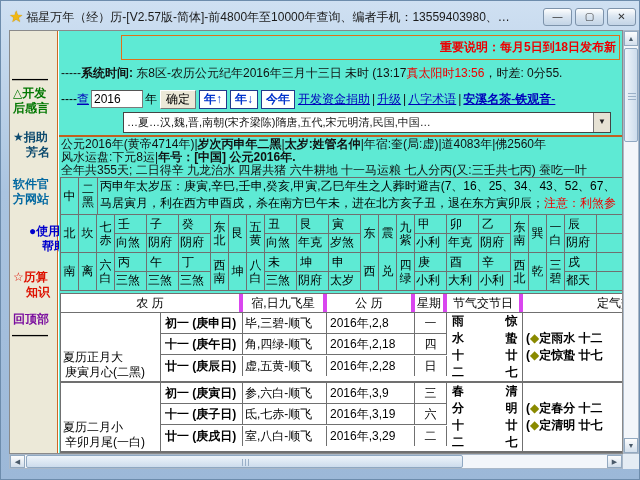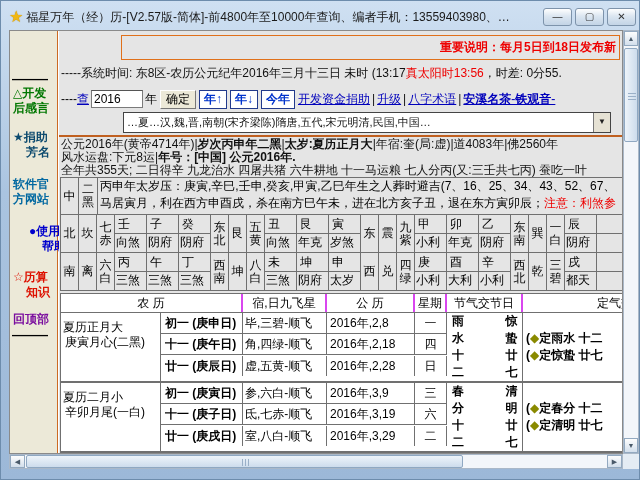--- a/index.html
+++ b/index.html
@@ -13,28 +13,28 @@
   .tb-btn{ width:29px; height:18px; margin-left:3px; background:linear-gradient(#fefefe,#dbe6f1 45%,#c3d4e6);
     border:1px solid #7d93ab; border-radius:3px; font-size:10px; line-height:15px; text-align:center; color:#333; cursor:default; }
   
   .client{ position:absolute; left:8px; top:29px; width:614px; height:424px; background:#fff; border:1px solid #8a8a8a; }
   .sidebar{ position:absolute; left:0; top:0; width:48px; height:100%; background:#ece9d8; border-right:1px solid #cc6a22; }
   .sb{ position:absolute; left:3px; font-size:12px; font-weight:bold; line-height:15px; white-space:nowrap; cursor:pointer; }
   .sb .ind{ padding-left:13px; display:block; }
   .sb-dash{ position:absolute; left:2px; font-size:12px; font-weight:bold; color:#000; }
   .c-green{color:#007700;} .c-navy{color:#0c4a6e;} .c-mag{color:#0369a1;}
   .c-blue{color:#0000cc;margin-left:16px;} .c-red{color:#dd1100;} .c-pur{color:#7a0d9e;}
-  .content{ position:absolute; left:49px; top:0; right:0; bottom:0; overflow:hidden; background:#e5e5e5; }
+  .content{ position:absolute; left:49px; top:0; right:0; bottom:0; overflow:hidden; background:#5eead4; }
   
   .notice{ position:absolute; left:62px; top:4px; width:499px; height:25px; border:1px solid #e0701a;
     color:#ee0000; font-weight:bold; font-size:12px; line-height:22px; text-align:right; padding-right:3px;
     white-space:nowrap; overflow:hidden; }
   
   .systime{ position:absolute; left:2px; top:34px; width:100%; font-size:12px; white-space:nowrap; overflow:hidden; color:#111; }
-  .systime b{ font-weight:normal; }
+  .systime b{ font-weight:bold; }
   .red{ color:#ee0000; }
   
   .queryrow{ position:absolute; left:2px; top:56px; height:24px; width:100%; display:flex; align-items:center;
     font-size:12px; white-space:nowrap; overflow:hidden; }
   .link{ color:#0000bb; text-decoration:underline; cursor:pointer; }
   .blink{ font-weight:bold;font-family:Liberation Serif, serif; }
   .year-input{ width:52px; height:18px; border:1px solid #7a7a7a; border-top-color:#555; font-size:12px; padding:0 2px; margin:0 2px; }
   .btn-ok{ height:19px; background:#ece9d8; border:1px solid #777; border-top-color:#fff; border-left-color:#fff;
     font-size:12px; padding:0 5px; margin:0 3px; line-height:16px; cursor:pointer; }
   .btn-yr{ height:19px; background:#fff; border:1px solid #223a8c; color:#0033cc; font-weight:bold; font-size:12px;
@@ -58,26 +58,26 @@
   .cp-note div{ font-size:12px; line-height:17px; padding-left:2px; white-space:nowrap; }
   .cp-row{ display:flex; height:38px; border-top:1px solid #707070; }
   .cp-v{ width:32px; border-right:1px solid #707070; display:flex; flex-direction:column; font-size:12px; }
   .cp-v .t{ height:19px; border-bottom:1px solid #707070; line-height:18px; padding-left:3px; }
   .cp-v .b{ flex:1; line-height:17px; padding-left:1px; }
   .cp-fill{ flex:1; display:flex; flex-direction:column; }
   .cp-fill .t{ height:19px; border-bottom:1px solid #707070; }
   
   .cal{ position:absolute; left:1px; top:262px; width:672px; border:1px solid #707070; background:#fff; }
   .cal-h{ display:flex; height:19px; border-bottom:1px solid #707070; font-size:12px; }
-  .cal-h div{ border-right:2px solid #d946ef; text-align:center; line-height:18px; overflow:hidden; white-space:nowrap; }
+  .cal-h div{ border-right:4px solid #d946ef; text-align:center; line-height:18px; overflow:hidden; white-space:nowrap; }
   .ch1{width:182px;} .ch2{width:84px;} .ch3{width:88px;} .ch4{width:32px;} .ch5{width:76px;} .ch6{flex:1; border-right:none!important;}
   .cal-g{ display:flex; border-bottom:2px solid #707070; }
   .cal-g:last-child{ border-bottom:none; }
   .cg-label{ width:100px; border-right:1px solid #707070; font-size:12px; line-height:15px; padding-top:7px; }
-  .cg-label .l1{ padding-left:2px; } .cg-label .l2{ padding-left:4px; }
+  .cg-label .l1{ padding-left:2px;margin-top:30px; } .cg-label .l2{ padding-left:4px; }
   .cg-rows{ width:286px; display:flex; flex-direction:column; }
   .cg-row{ display:flex; height:21px; border-bottom:1px solid #707070;align-items:flex-end; }
   .cg-row:last-child{ border-bottom:none; }
   .cg-row div{ border-right:1px solid #707070; font-size:12px; line-height:20px; overflow:hidden; white-space:nowrap; }
   .cd1{ width:82px; font-weight:bold; padding-left:4px; }
   .cd2{ width:84px; padding-left:2px; }
   .cd3{ width:88px; padding-left:3px; }
   .cd4{ width:32px; text-align:center; }
   .cg-jq{ width:76px; border-right:1px solid #707070; font-size:12px; font-weight:bold; line-height:17px;
     display:flex; justify-content:center; padding-left:5px;gap:37px; }
@@ -168,21 +168,21 @@
         <span class="link blink">安溪名茶-铁观音-</span>
       </div>
 
       <div class="era">
         <div class="era-text">…夏…汉,魏,晋,南朝(宋齐梁陈)隋唐,五代,宋元明清,民国,中国…</div>
         <div class="era-btn">▼</div>
       </div>
 
       <div class="divider"></div>
 
-      <div class="info" style="top:107px;"><span>公元2016年(黄帝4714年)|</span><b>岁次丙申年二黑</b><span>|</span><b>太岁:夏历正月大</b><span>|年宿:奎(局:虚)|道4083年|佛2560年</span></div>
+      <div class="info" style="top:107px;"><span>公元2016年(黄帝4714年)|</span><b>岁次丙申年二黑</b><span>|</span><b>太岁:姓管名仲</b><span>|年宿:奎(局:虚)|道4083年|佛2560年</span></div>
       <div class="info" style="top:120px;"><span>风水运盘:下元8运|</span><b>年号：[中国] 公元2016年.</b></div>
       <div class="info" style="top:133px;">全年共355天; 二日得辛 九龙治水 四屠共猪 六牛耕地 十一马运粮 七人分丙(又:三壬共七丙) 蚕吃一叶</div>
 
       <div class="compass">
         <div class="cp-r0">
           <div class="cp-c w18">
               <span>中</span>
             </div>
           <div class="cp-c w19">
               <span>二黑</span>

